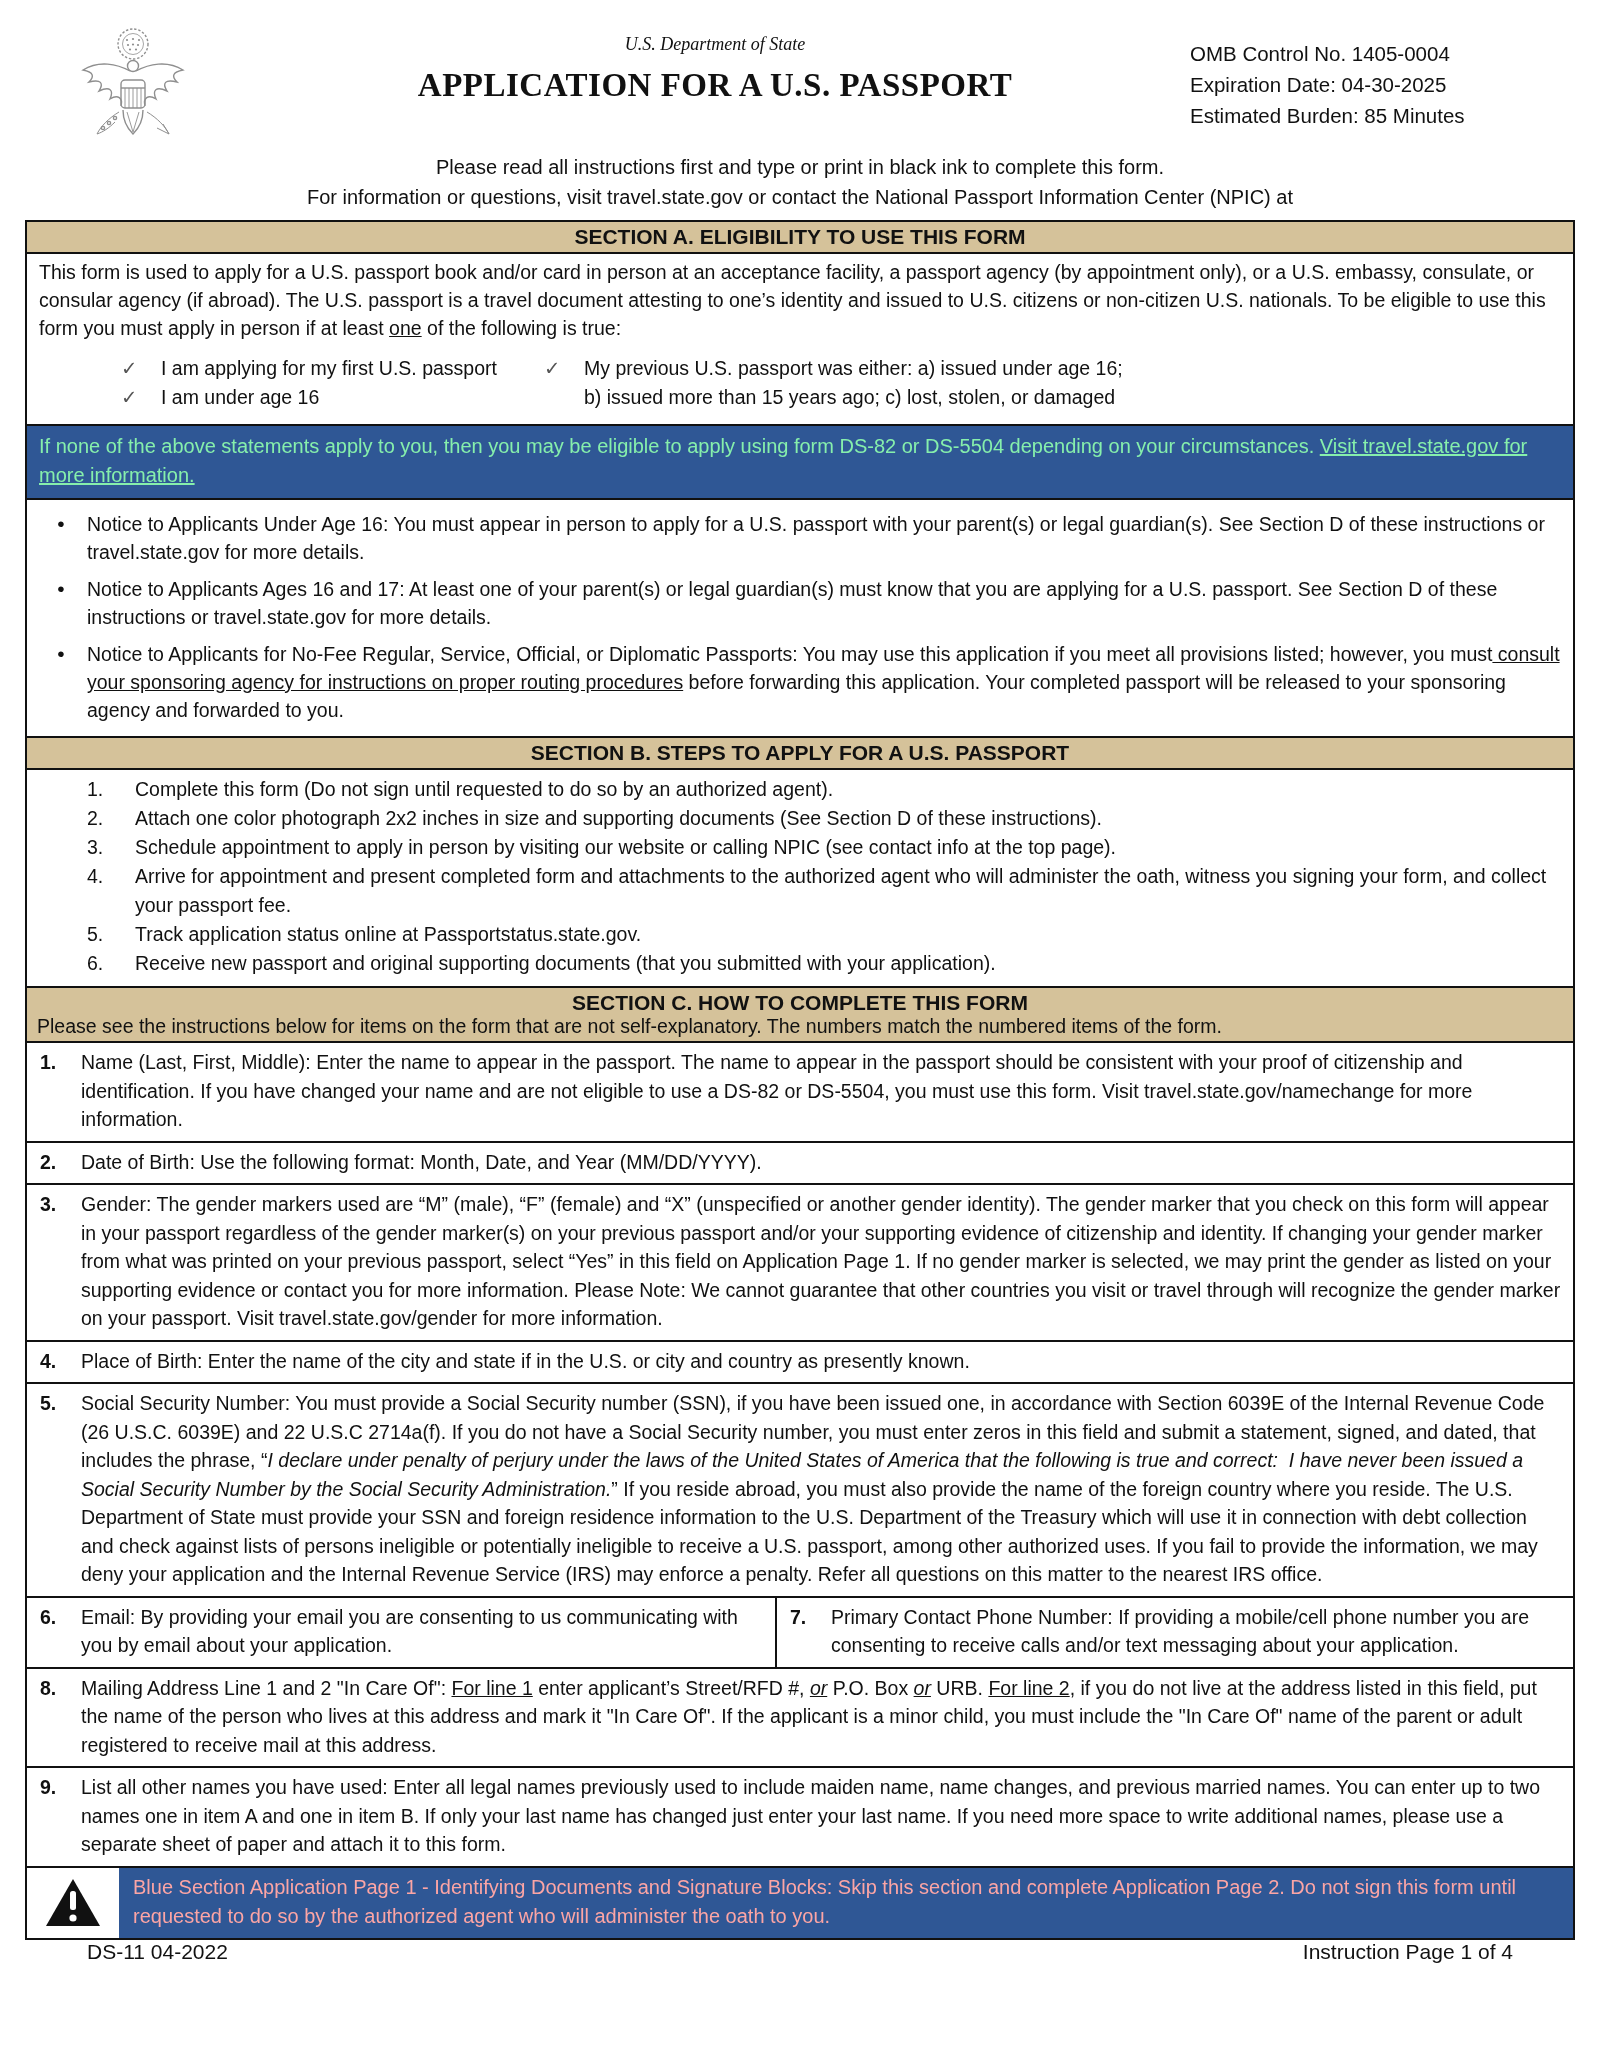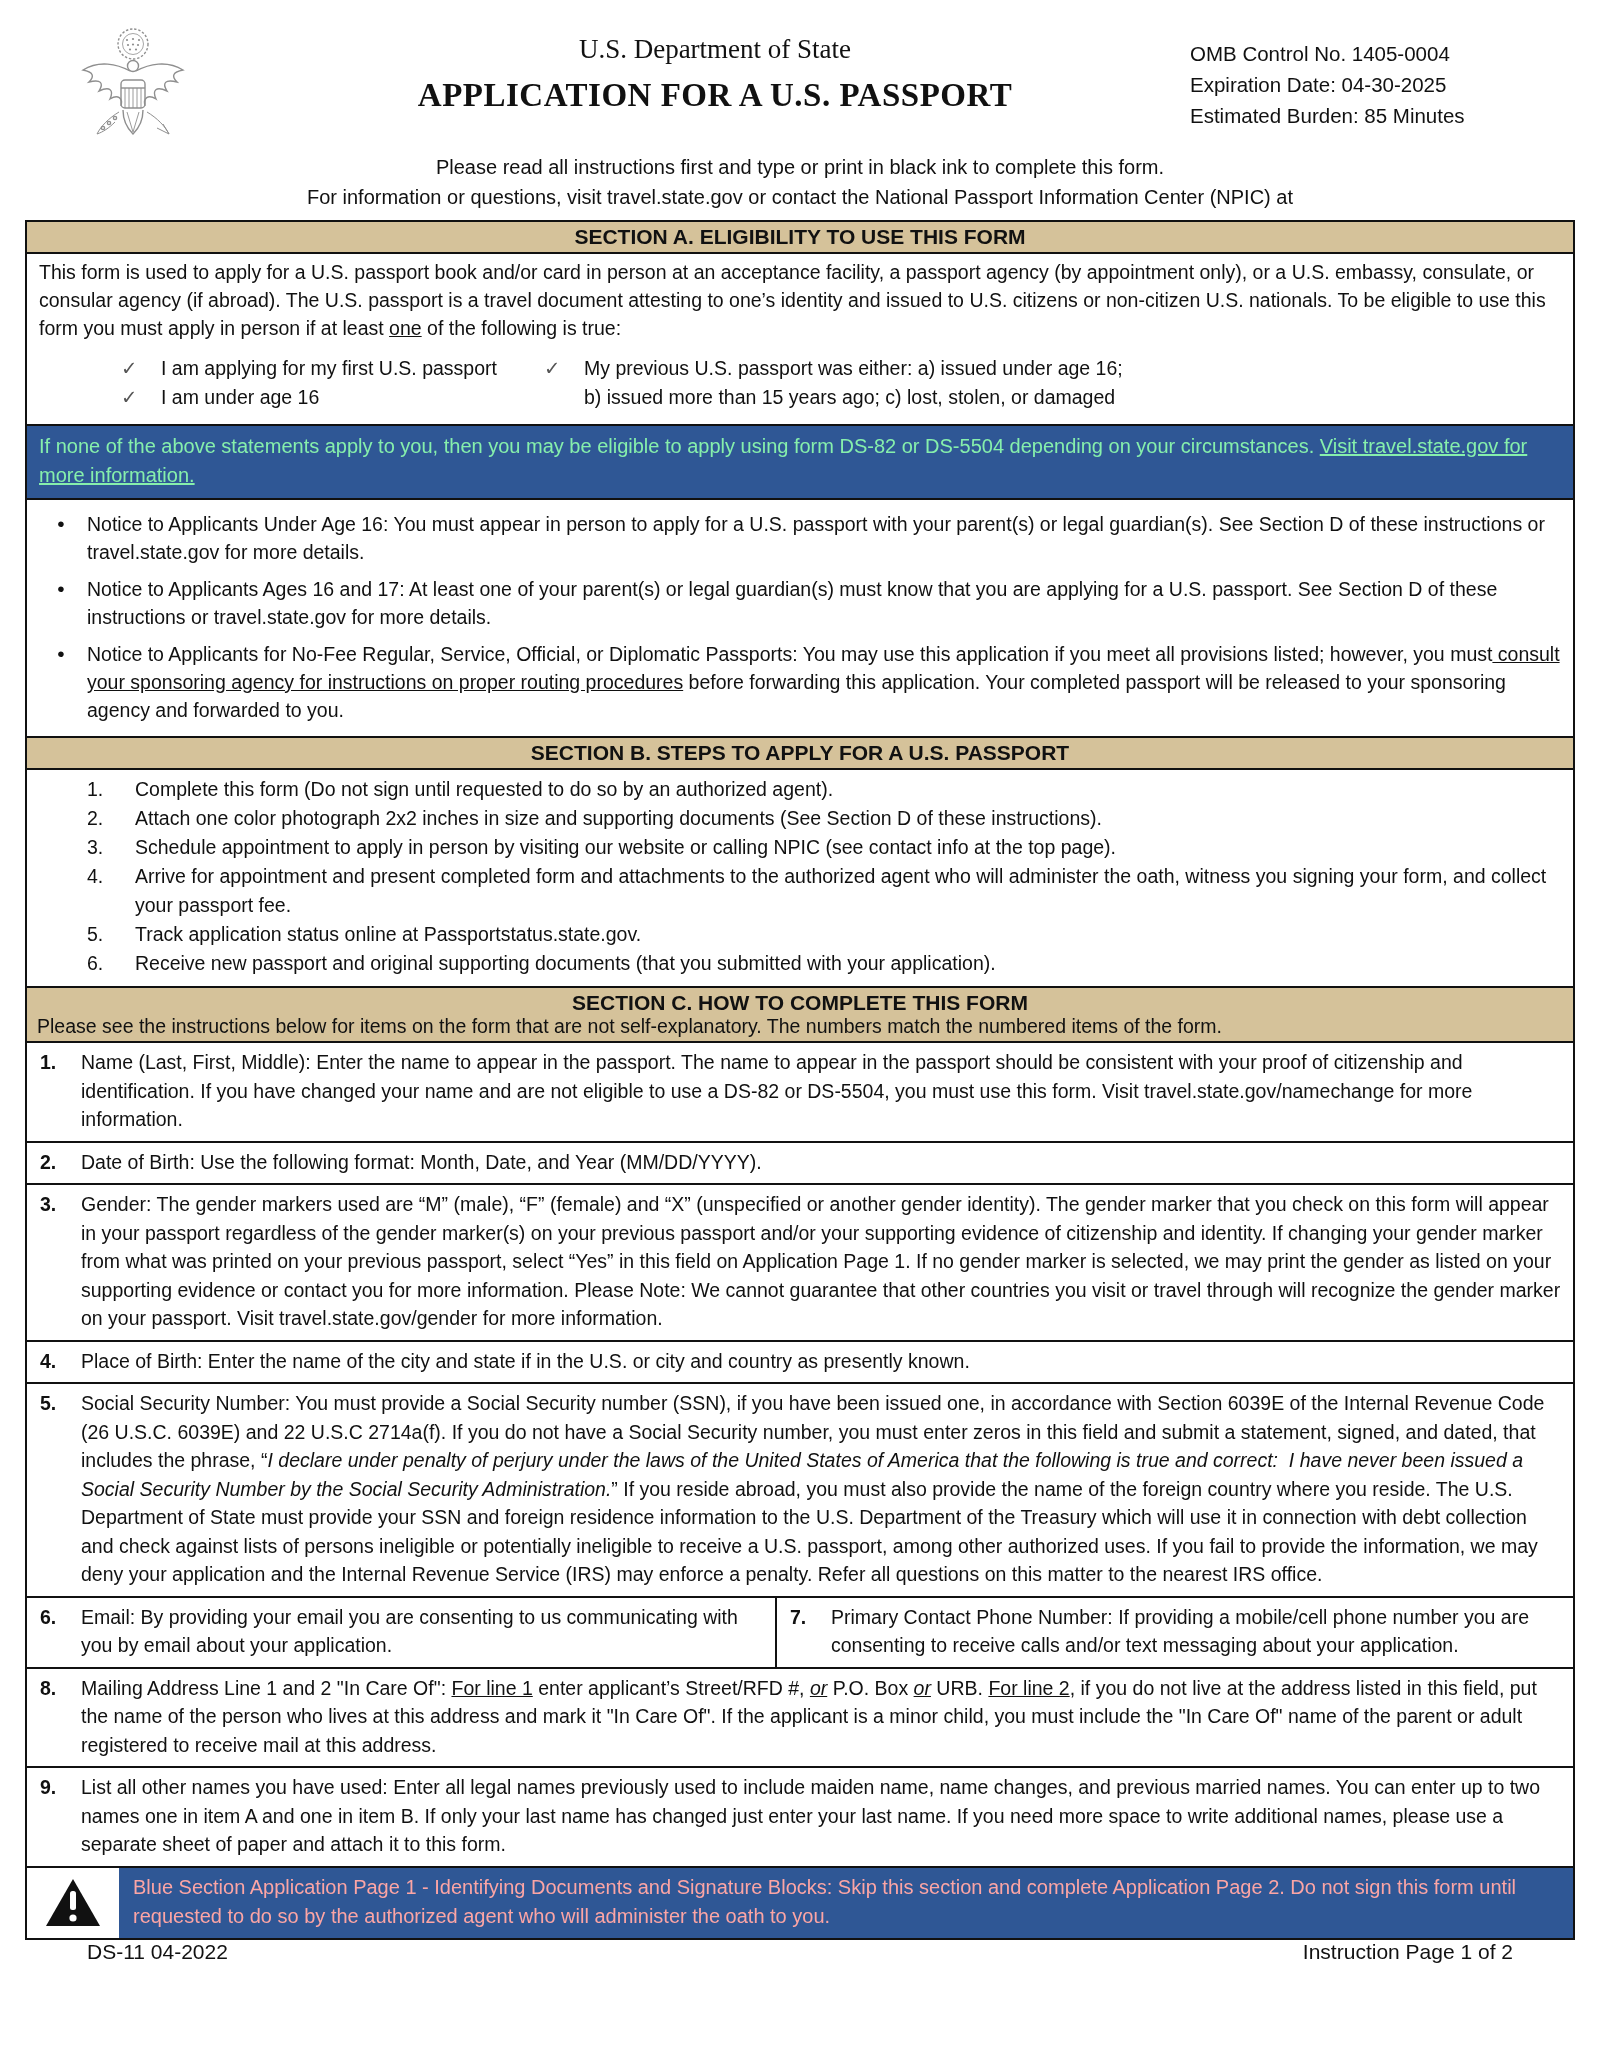--- a/index.html
+++ b/index.html
@@ -8,21 +8,21 @@
     font-family:"Liberation Sans",sans-serif;overflow:hidden;
     -webkit-font-smoothing:antialiased;
   }
   .b{font-weight:normal}.i{font-style:italic}.u{text-decoration:underline}
   .page{padding:14px 25px 0;}
 
   
   .hdr{display:grid;grid-template-columns:215px 1fr 385px;align-items:start;}
   .eagle{margin:10px 0 0 48px;}
   .titleblk{text-align:center;font-family:"Liberation Serif",serif;padding-top:20px;}
-  .agency{font-size:27px;}
+  .agency{font-size:18px;font-style:italic;}
   .apptitle{font-size:33px;font-weight:bold;margin-top:12px;letter-spacing:.5px;}
   .omb{font-size:20.5px;line-height:31px;padding-top:24px;}
   .intro{text-align:center;font-size:20px;line-height:30px;margin-top:2px;}
 
   
   :root{--tan:#d5c29a;--blue:#2f5795;}
   .secbar{background:var(--tan);border:2px solid #111;text-align:center;
           font-weight:bold;font-size:21px;padding:3px 0;margin-top:-2px;}
   .secbar .t2{font-weight:normal;text-align:left;font-size:19.5px;padding:0 10px;}
   .boxa{border:2px solid #111;margin-top:-2px;padding:4px 12px 12px;font-size:19.5px;line-height:28px;}
@@ -243,16 +243,16 @@
         <path d="M29 2 L56 49 H2 Z" fill="#111"></path>
         <rect x="26" y="14" width="6" height="19" rx="2.5" fill="#fff"></rect>
         <circle cx="29" cy="41" r="3.6" fill="#fff"></circle>
       </svg>
     </div>
     <div class="warnblue"><span class="b">Blue Section Application Page 1 - Identifying Documents and Signature Blocks: Skip this section and complete Application Page 2. Do not sign this form until requested to do so by the authorized agent who will administer the oath to you.</span></div>
   </div>
 
   <div class="footer">
     <span>DS-11 04-2022</span>
-    <span>Instruction Page 1 of 2</span>
+    <span>Instruction Page 1 of 4</span>
   </div>
 
 </div>
 
 </body></html>

